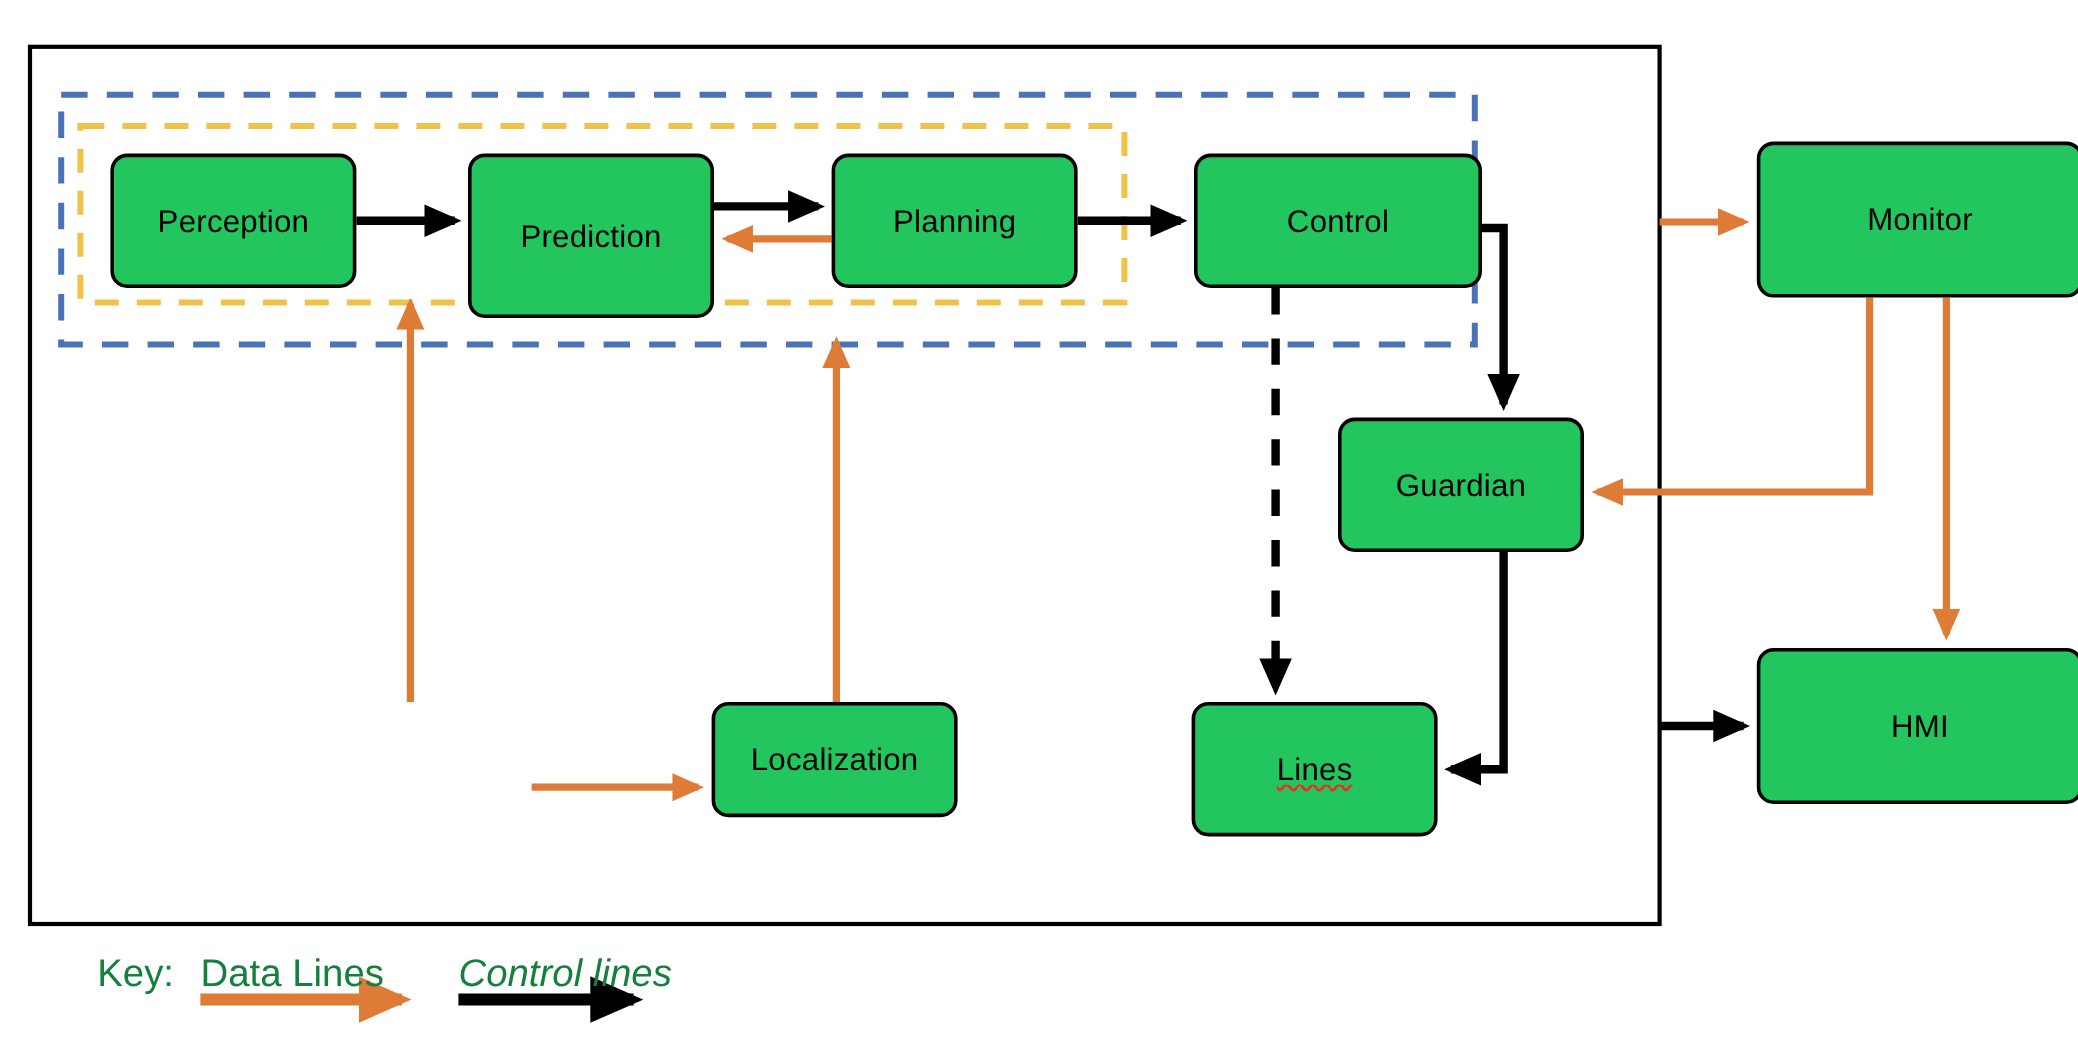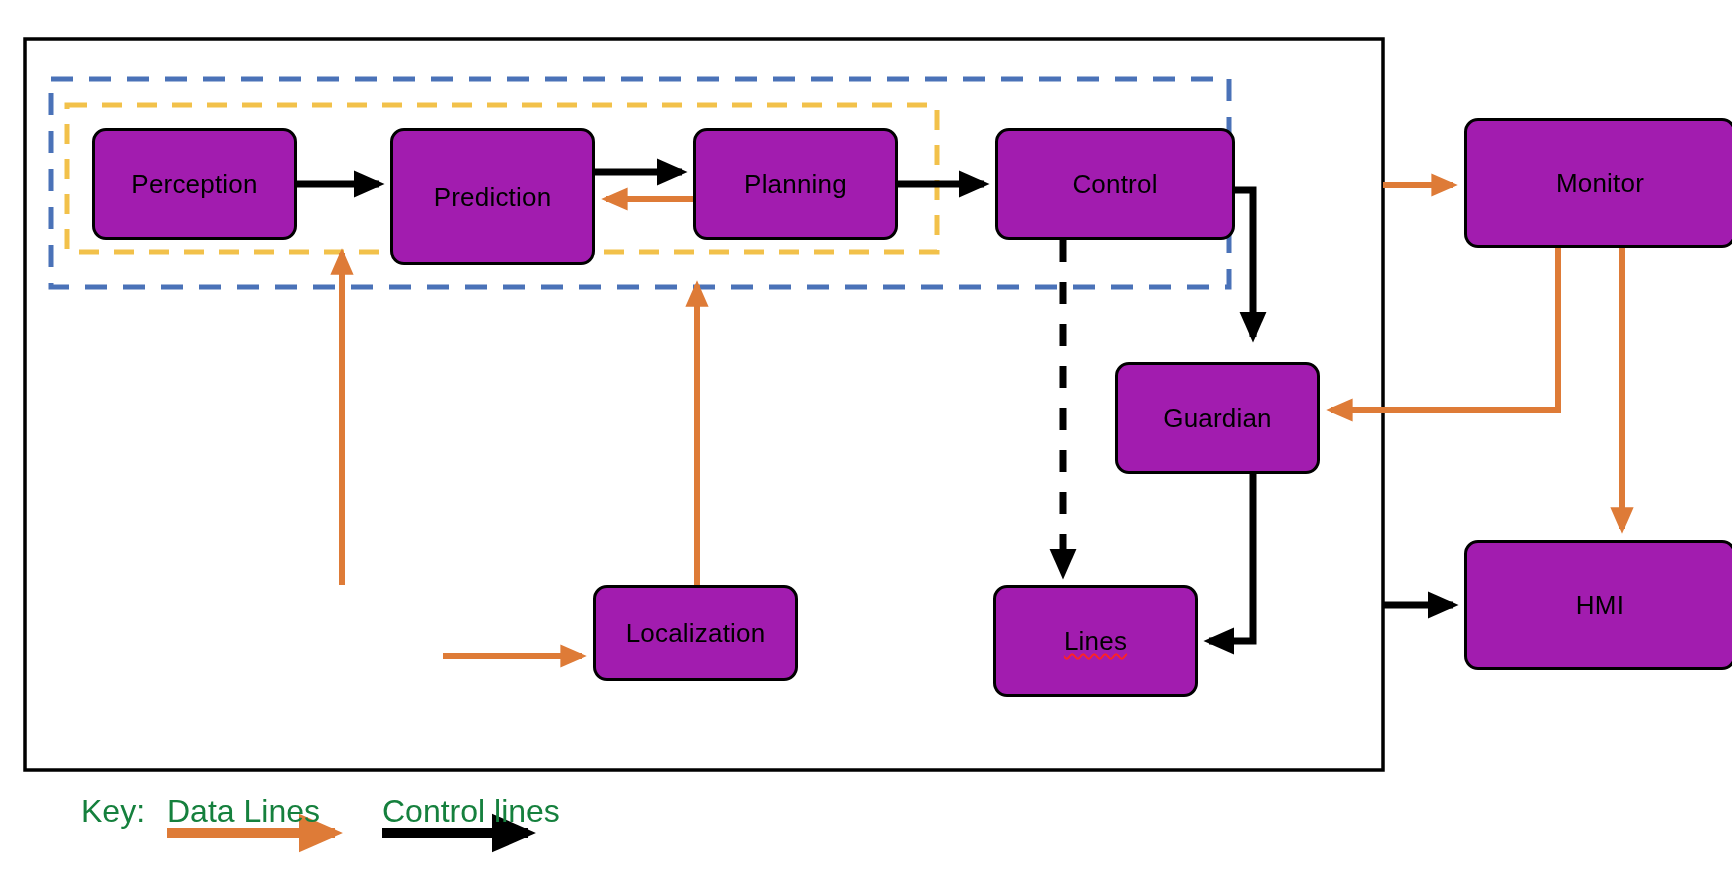--- a/index.html
+++ b/index.html
@@ -18,21 +18,21 @@
   #svg-layer {
     position: absolute;
     left: 0;
     top: 0;
     width: 1732px;
     height: 882px;
   }
   .node {
     position: absolute;
     box-sizing: border-box;
-    background: #a21caf;
+    background: #22c55e;
     border: 3.5px solid #000000;
     border-radius: 14px;
     display: flex;
     align-items: center;
     justify-content: center;
     z-index: 5;
   }
   .node-label {
     font-size: 26px;
     color: #000000;
@@ -126,31 +126,31 @@
 
 
   <div class="node" style="left:593px; top:585px; width:205px; height:96px;">
     <span class="node-label">Localization</span>
   </div>
 
   <div class="node" style="left:993px; top:585px; width:205px; height:112px;">
     <span class="node-label spell-error">Lines</span>
   </div>
 
-  <div class="node" style="left:1115px; top:362px; width:205px; height:112px;text-align:right;">
+  <div class="node" style="left:1115px; top:348px; width:205px; height:112px;text-align:right;">
     <span class="node-label">Guardian</span>
   </div>
 
   <div class="node" style="left:1464px; top:118px; width:272px; height:130px;">
     <span class="node-label">Monitor</span>
   </div>
 
   <div class="node" style="left:1464px; top:540px; width:272px; height:130px;">
     <span class="node-label">HMI</span>
   </div>
 
   <div class="legend-text" style="left:81px; top:793px;">Key:</div>
 
   <div class="legend-text" style="left:167px; top:793px;">Data Lines</div>
 
-  <div class="legend-text" style="left:382px; top:793px;">Control lines</div>
+  <div class="legend-text" style="left:382px; top:793px;font-style:italic;">Control lines</div>
 
 </div>
 
 </body></html>

